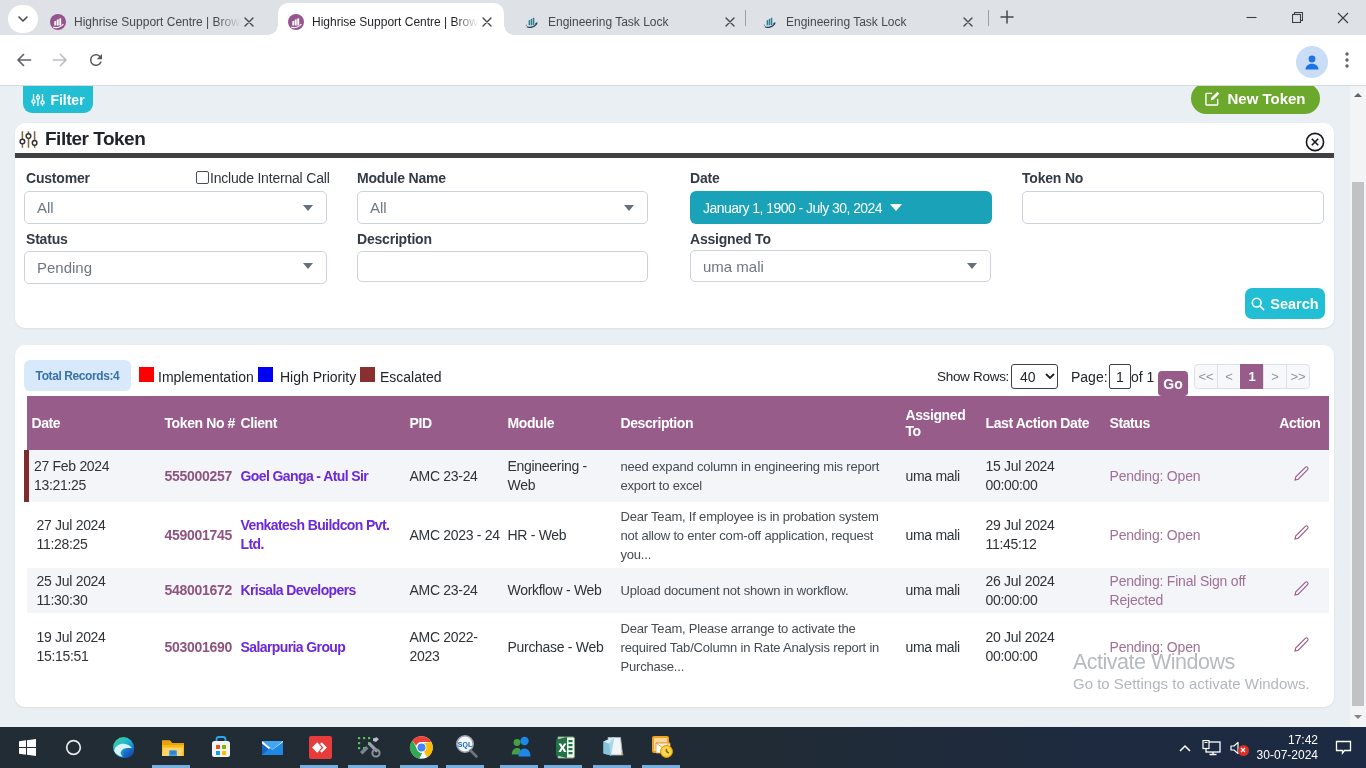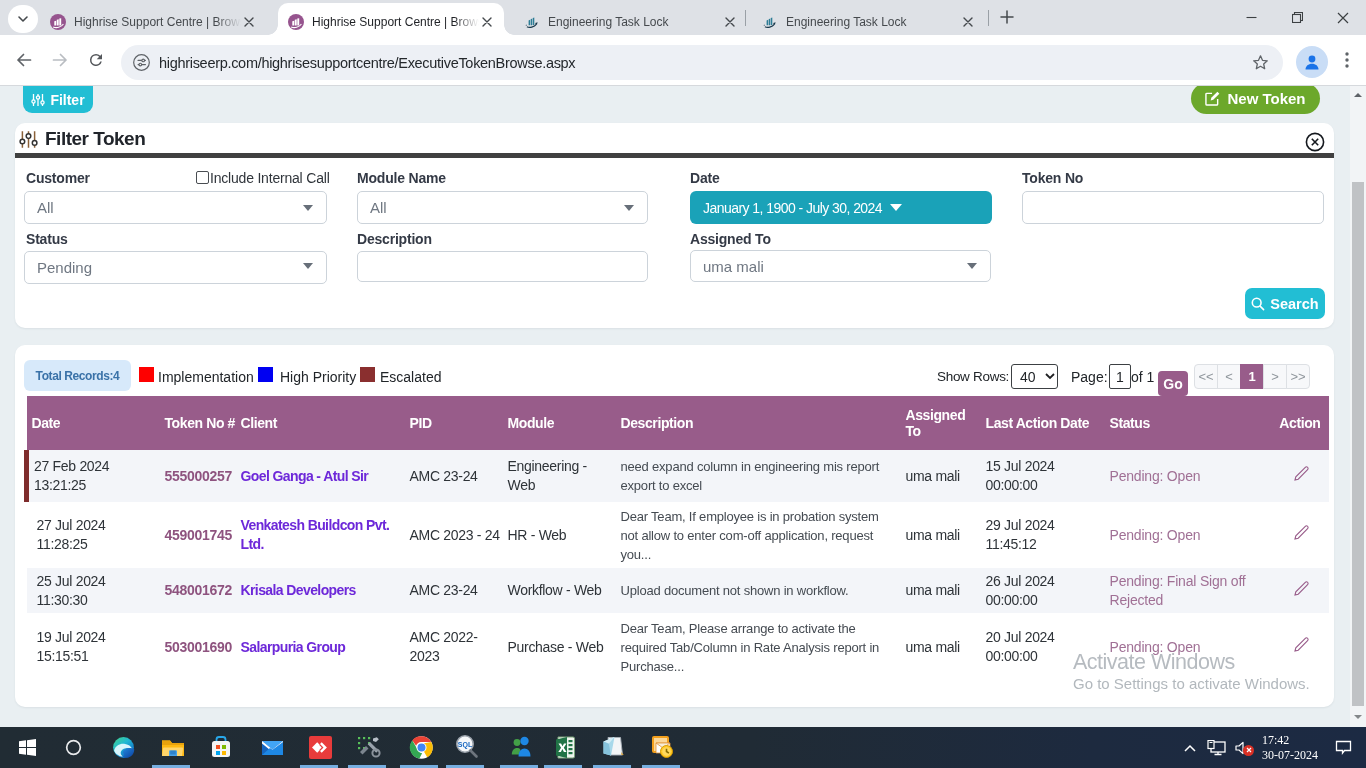--- a/index.html
+++ b/index.html
@@ -57,21 +57,21 @@
 .des { font-size:13px; color:#454b52; letter-spacing:-0.2px; }
 .sta { color:#a07095; letter-spacing:-0.2px; }
 .act { text-align:right; padding-right:19px; }
 .pgb { width:24px; display:flex; align-items:center; justify-content:center; background:#f7f8fa; border:1px solid #dde0e4; margin-left:-1px; }
 
 
 #taskbar { position:absolute; left:0; top:727px; width:1366px; height:41px; background:linear-gradient(90deg,#212c34 0%,#202b35 55%,#1d2a3f 80%,#1c2a43 100%); }
 .tbi { position:absolute; top:6px; width:28px; height:28px; display:flex; align-items:center; justify-content:center; }
 .runbar { position:absolute; top:38px; height:3px; background:#76aee0; }
 #tray { position:absolute; right:0; top:0; height:41px; display:flex; align-items:center; color:#fff; }
-#clock { text-align:left; font-size:12px; color:#fff; line-height:15px;font-family:Liberation Serif, serif; }
+#clock { text-align:right; font-size:12px; color:#fff; line-height:15px; }
 
 .wm1 { position:absolute; left:1073px; top:564px; font-size:21.5px; color:#b6bbc0; letter-spacing:-0.5px; }
 .wm2 { position:absolute; left:1073px; top:589px; font-size:15px; color:#b2b8bd; }
 </style>
 </head>
 <body>
 
 <div id="tabstrip">
   <div class="tsbtn">
       <svg width="12" height="12" viewBox="0 0 12 12">
@@ -167,34 +167,20 @@
   <div class="navic" style="left:42px;">
       <svg width="20" height="20" viewBox="0 0 20 20">
         <path d="M3.5 10H16M10.5 4.5L16 10l-5.5 5.5" stroke="#b9bdc2" stroke-width="1.7" fill="none" stroke-linecap="round" stroke-linejoin="round"></path>
       </svg>
     </div>
   <div class="navic" style="left:78px;">
       <svg width="18" height="18" viewBox="0 0 24 24">
         <path d="M17.65 6.35A7.95 7.95 0 0 0 12 4a8 8 0 1 0 7.73 10h-2.08A6 6 0 1 1 12 6c1.66 0 3.14.69 4.22 1.78L13 11h7V4l-2.35 2.35z" fill="#54575b"></path>
       </svg>
     </div>
-  <div id="omnibox">
-    <span style="margin-left:12px; display:inline-flex;">
-        <svg width="17" height="17" viewBox="0 0 20 20">
-          <circle cx="10" cy="10" r="9.2" fill="none" stroke="#5f6368" stroke-width="1.4"></circle>
-          <path d="M6 7.6h4.6M13 7.6h1.5M6 12.4h1.5M10 12.4h4.6" stroke="#5f6368" stroke-width="1.5" stroke-linecap="round"></path>
-          <circle cx="12" cy="7.6" r="1.5" fill="#fff" stroke="#5f6368" stroke-width="1.4"></circle>
-          <circle cx="8.6" cy="12.4" r="1.5" fill="#fff" stroke="#5f6368" stroke-width="1.4"></circle>
-        </svg>
-      </span>
-    <span style="margin-left:9px; font-size:14.5px; color:#24282c; letter-spacing:-0.3px;">highriseerp.com/highrisesupportcentre/ExecutiveTokenBrowse.aspx</span>
-    <span style="position:absolute; right:13px; top:8px;"><svg width="19" height="19" viewBox="0 0 24 24">
-          <path d="M12 3.6l2.5 5.6 6.1.6-4.6 4.1 1.3 6-5.3-3.1-5.3 3.1 1.3-6-4.6-4.1 6.1-.6z" fill="none" stroke="#5f6368" stroke-width="1.6" stroke-linejoin="round"></path>
-        </svg></span>
-  </div>
   <div style="position:absolute; left:1296px; top:11px; width:32px; height:32px; border-radius:50%; background:#c9ddf6; display:flex; align-items:center; justify-content:center;">
       <svg width="20" height="20" viewBox="0 0 20 20">
         <circle cx="10" cy="7" r="3.4" fill="#1a73e8"></circle>
         <path d="M3.5 17.5c0-3.6 2.9-5.8 6.5-5.8s6.5 2.2 6.5 5.8z" fill="#1a73e8"></path>
       </svg>
     </div>
   <div style="position:absolute; left:1338px; top:16px;"><svg width="18" height="18" viewBox="0 0 18 18">
         <circle cx="9" cy="3" r="1.7" fill="#5f6368"></circle>
         <circle cx="9" cy="9" r="1.7" fill="#5f6368"></circle>
         <circle cx="9" cy="15" r="1.7" fill="#5f6368"></circle>

